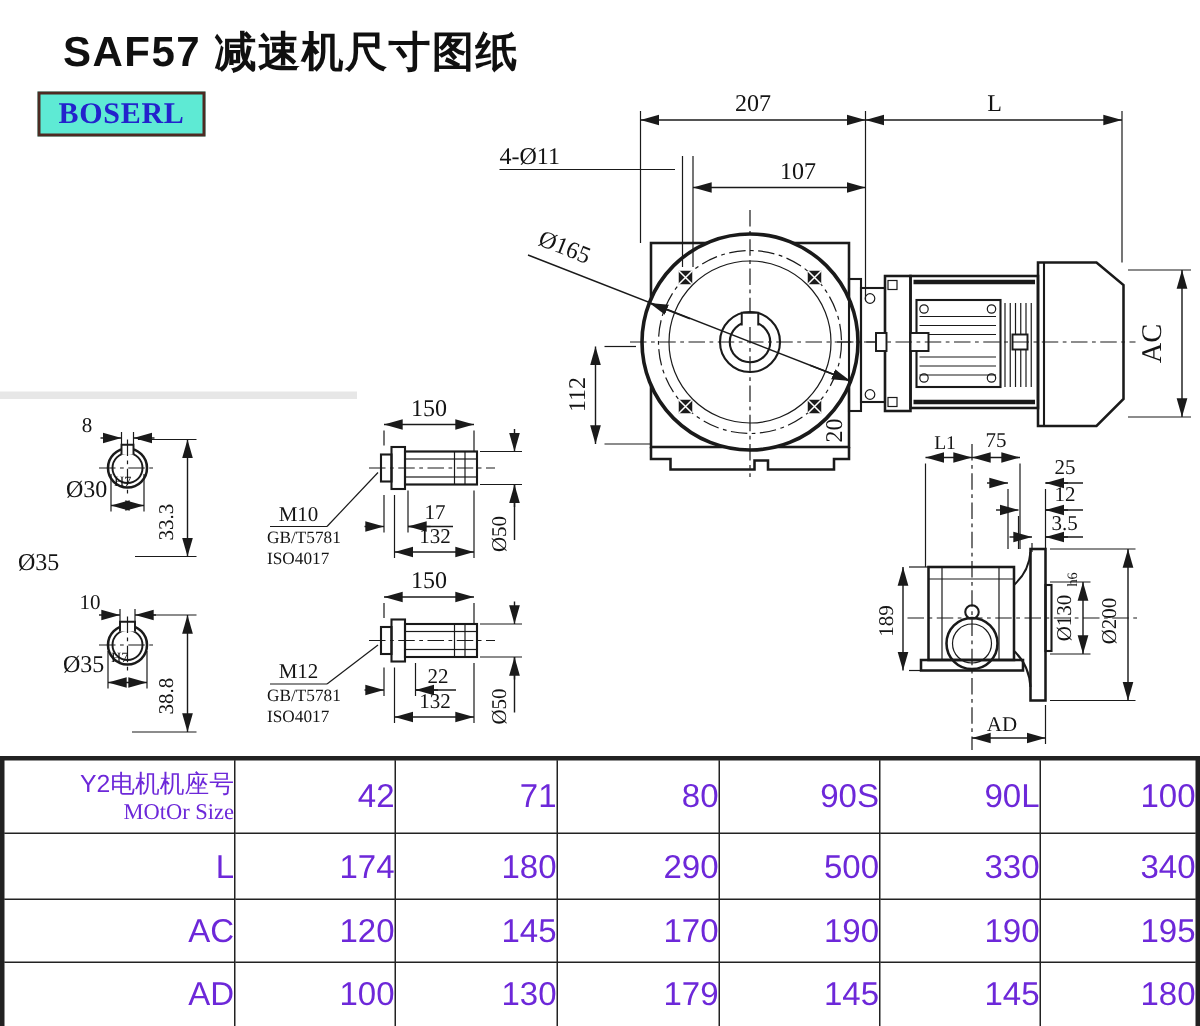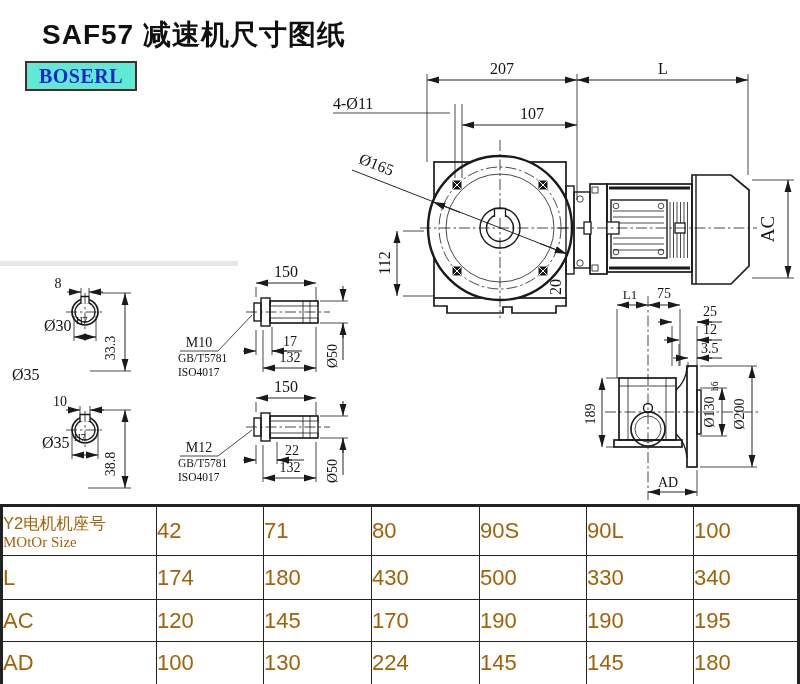--- a/index.html
+++ b/index.html
@@ -16,22 +16,22 @@
   .s1{stroke:#1a1a1a;stroke-width:1.4;fill:none}
   .s15{stroke:#1a1a1a;stroke-width:1.7;fill:none}
   .s2f{stroke:#1a1a1a;stroke-width:2.4;fill:#fff}
   .s1f{stroke:#1a1a1a;stroke-width:1.3;fill:#fff}
   .th{stroke:#1a1a1a;stroke-width:.8;fill:none}
   .cl{stroke:#1a1a1a;stroke-width:.8;fill:none;stroke-dasharray:11 3 2.5 3}
   .dmn{stroke:#1a1a1a;stroke-width:.95;fill:none}
   .hv{stroke:#1a1a1a;stroke-width:3;fill:none}
   
   .dim-table{position:absolute;left:0;top:504px;width:800px;height:180px;border-collapse:collapse;table-layout:fixed}
-  .dim-table td{border:1.5px solid #222;text-align:left;vertical-align:middle;
-                font-size:22px;color:#a16207;padding:0}
+  .dim-table td{border:1.5px solid #222;text-align:right;vertical-align:middle;
+                font-size:22px;color:#6d28d9;padding:0}
   .dim-table{border:3px solid #222}
   .hcell .cn{display:block;font-size:16.5px;line-height:20px;margin-top:2px}
   .hcell .en{display:block;font-family:Liberation Serif, serif;font-size:15px;line-height:18px}
   .rowlab{font-size:22px}
 </style>
 </head>
 <body>
 
 <div id="stage">
 
@@ -353,38 +353,38 @@
       <td>71</td>
       <td>80</td>
       <td>90S</td>
       <td>90L</td>
       <td>100</td>
     </tr>
     <tr style="height:44px">
       <td class="rowlab">L</td>
       <td>174</td>
       <td>180</td>
-      <td>430</td>
+      <td>290</td>
       <td>500</td>
       <td>330</td>
       <td>340</td>
     </tr>
     <tr style="height:42px">
       <td class="rowlab">AC</td>
       <td>120</td>
       <td>145</td>
       <td>170</td>
       <td>190</td>
       <td>190</td>
       <td>195</td>
     </tr>
     <tr style="height:44px">
       <td class="rowlab">AD</td>
       <td>100</td>
       <td>130</td>
-      <td>224</td>
+      <td>179</td>
       <td>145</td>
       <td>145</td>
       <td>180</td>
     </tr>
   </tbody>
     </table>
 </div>
 
 </body></html>

